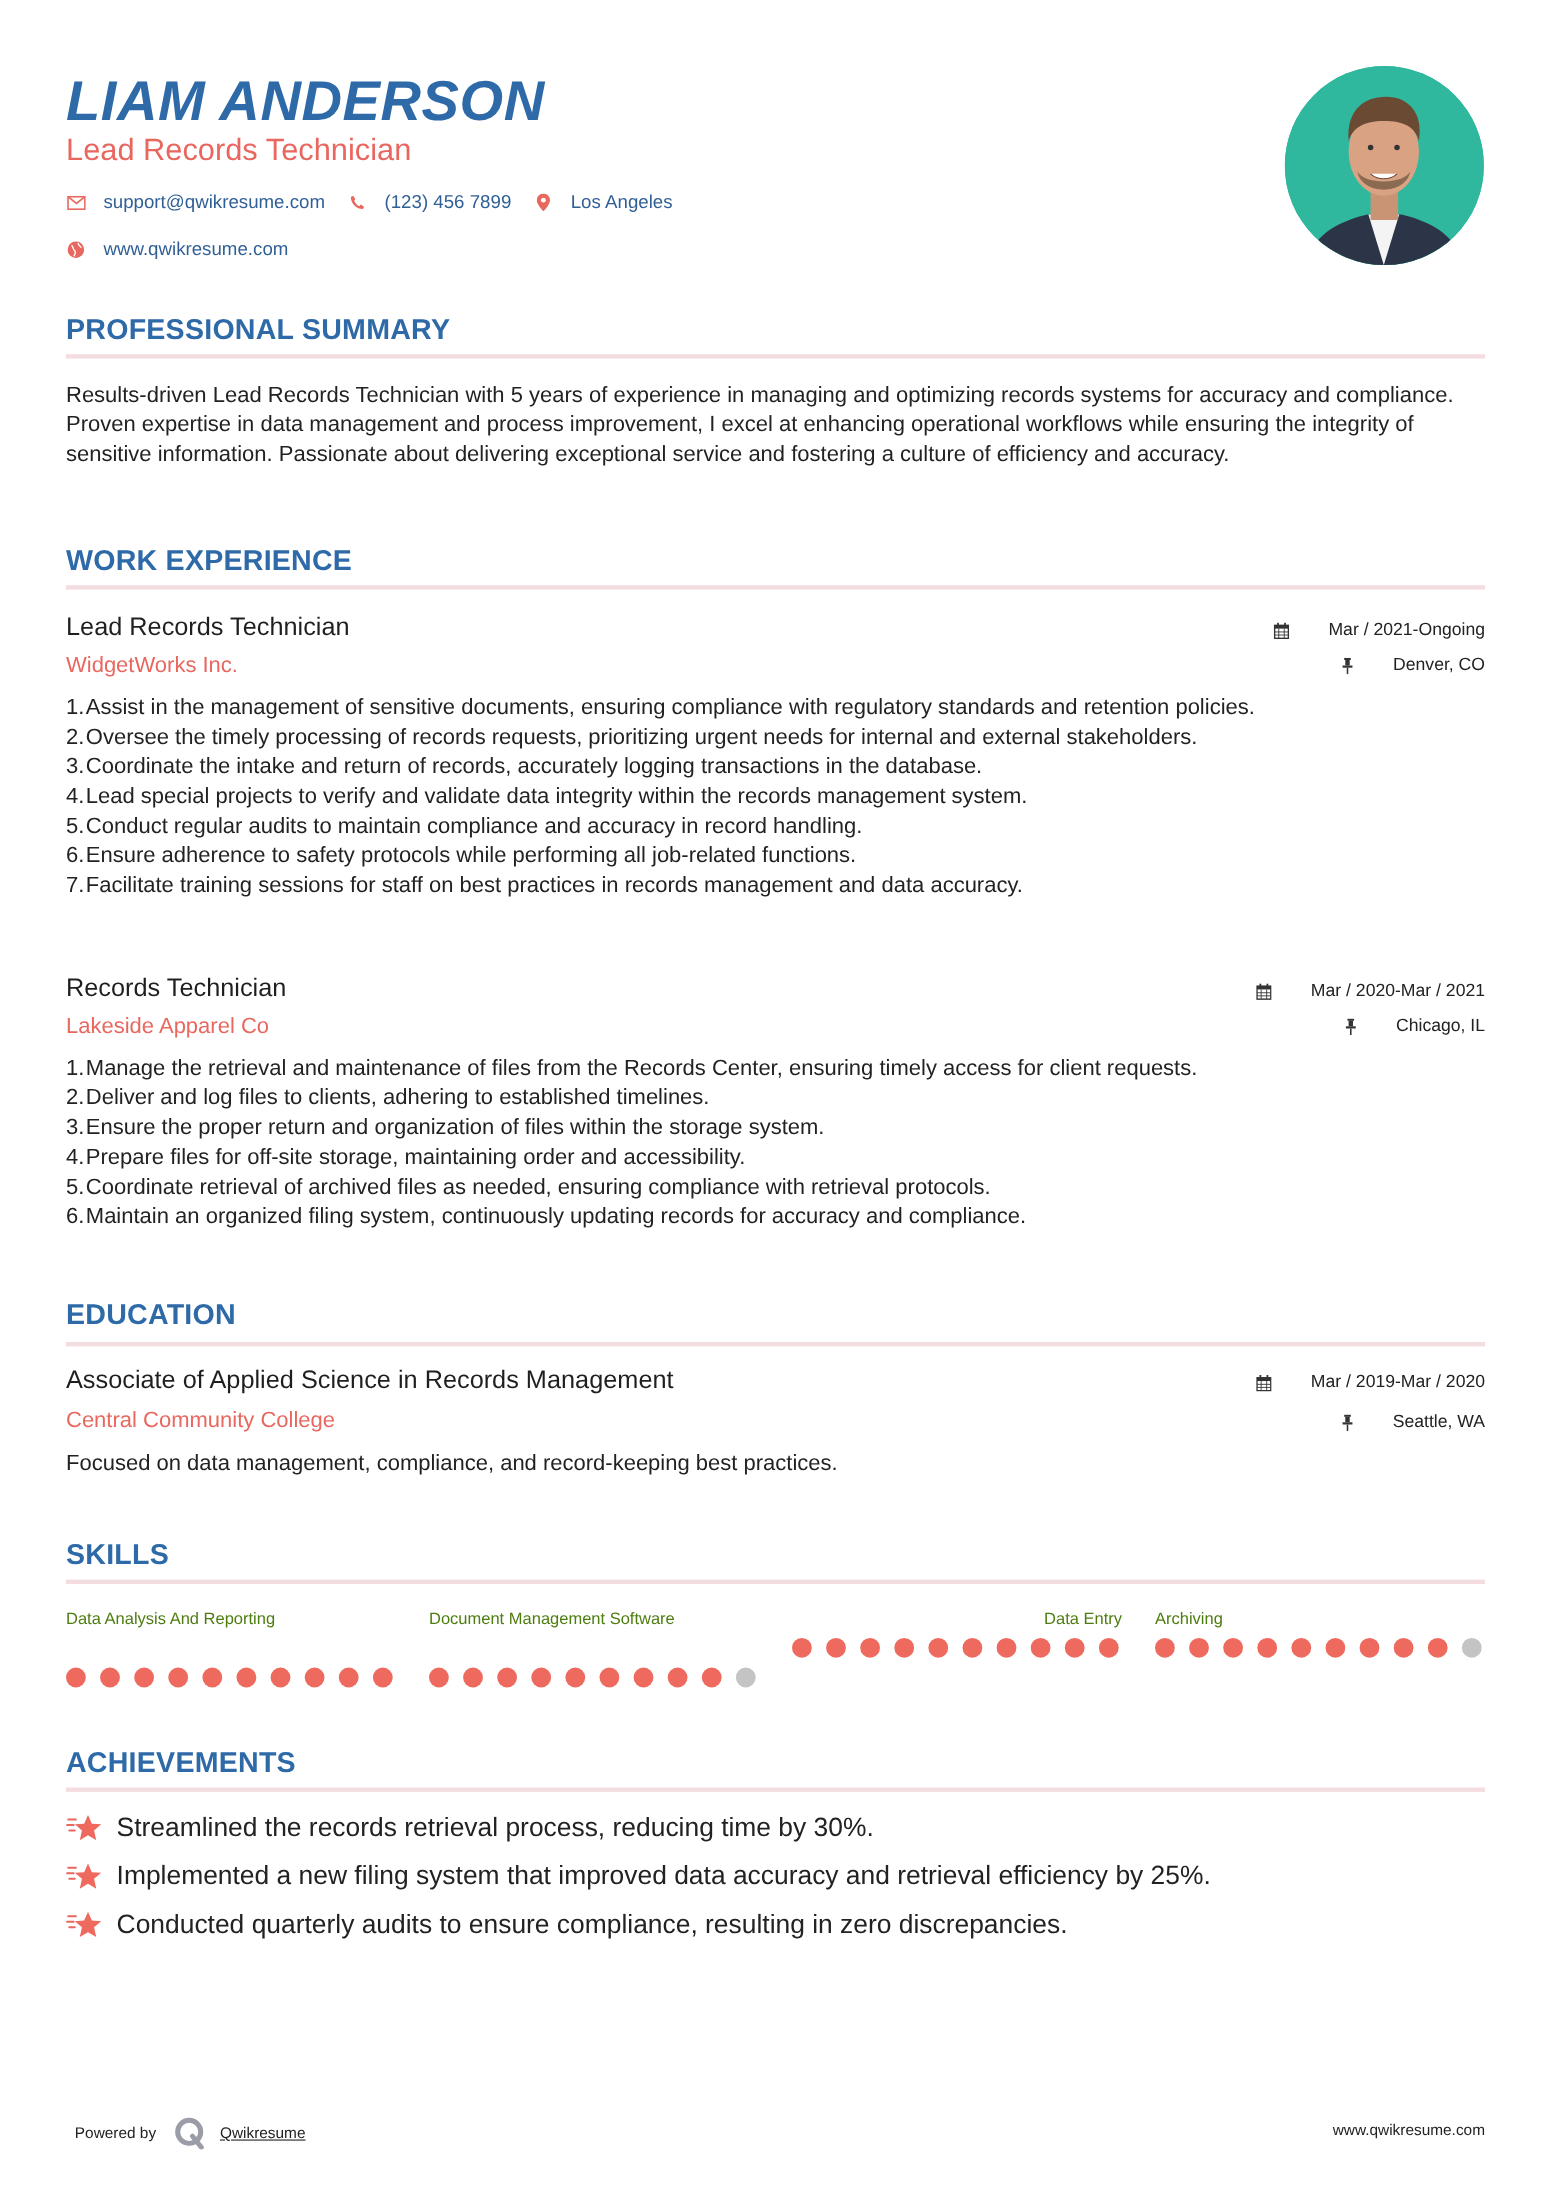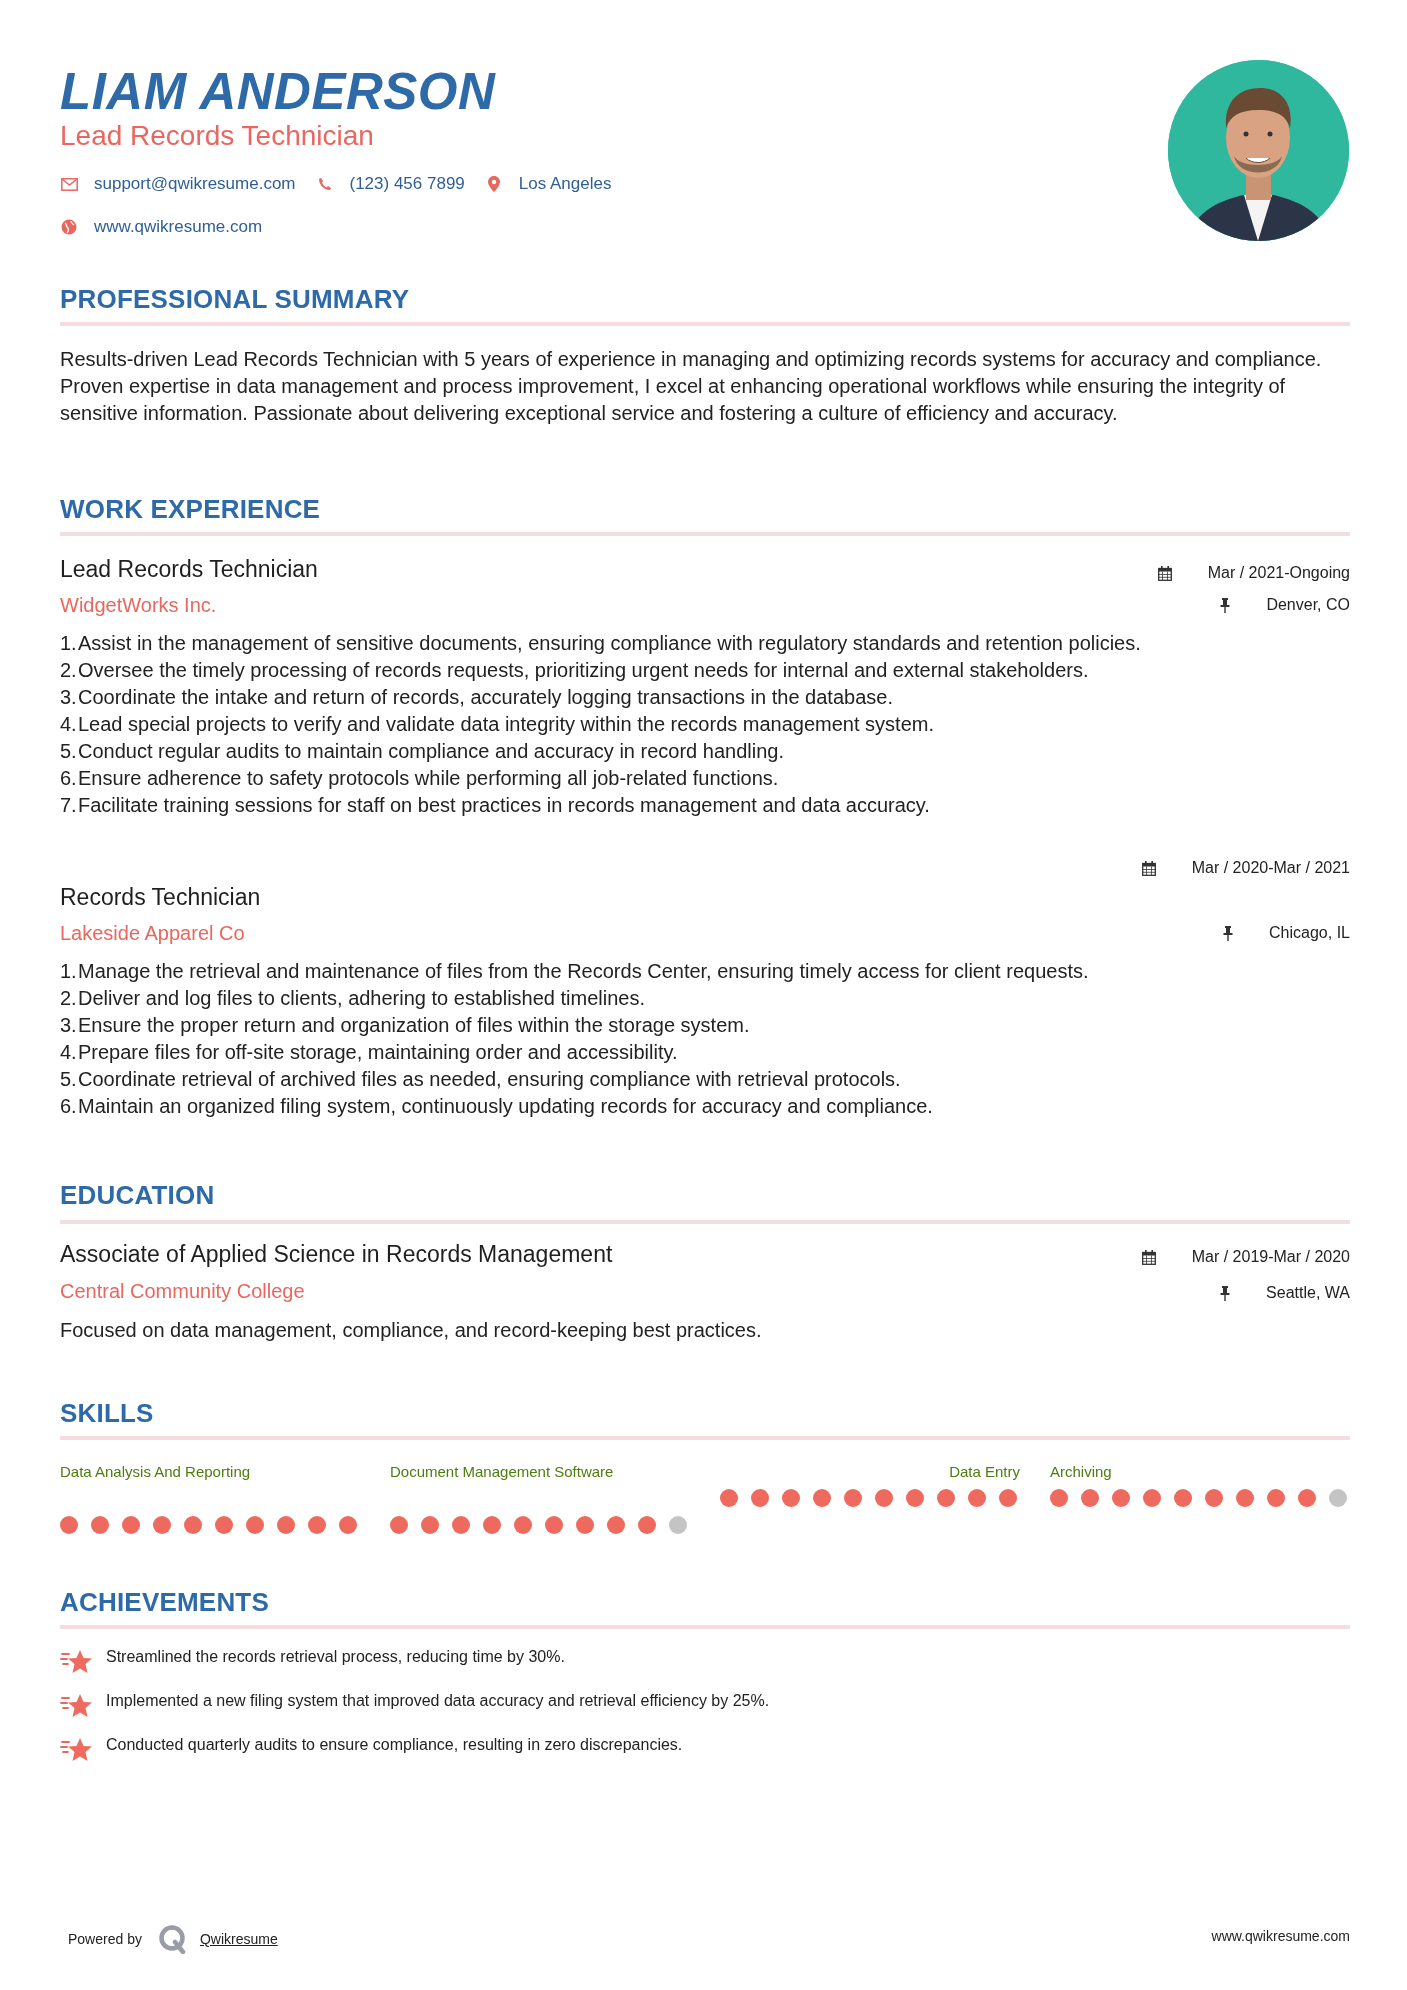--- a/index.html
+++ b/index.html
@@ -20,21 +20,21 @@
   .meta { right: 57px; font-size: 16px; color: #222; white-space: nowrap; display: flex; align-items: center; gap: 28px; }
   .meta .mi { margin-right: 8px; display: inline-flex; }
   .blist { left: 60px; width: 1295px; font-size: 20px; line-height: 27px; color: #222; list-style: none; }
   .blist li { display: flex; }
   .blist li .num { flex: 0 0 18px; }
   .skill { width: 300px; }
   .skill .sname { font-size: 15px; line-height: 27px; color: #4d7c0f; height: 54px; }
   .skill .dots { display: flex; gap: 13px; margin-top: 4px; }
   .skill .dot { width: 18px; height: 18px; border-radius: 50%; background: #ee6a5e; }
   .skill .dot.off { background: #c4c4c4; }
-  .ach { left: 60px; display: flex; align-items: flex-start; font-size: 16px; color: #222; white-space: nowrap; }
+  .ach { left: 60px; display: flex; align-items: flex-end; font-size: 24px; color: #222; white-space: nowrap; }
   .ach .star { width: 34px; height: 28px; margin-right: 12px; display: inline-flex; }
   .footer-left { left: 68px; top: 1924px; display: flex; align-items: center; font-size: 14px; color: #222; white-space: nowrap; }
   .footer-left .q { margin: 0 12px 0 16px; display: inline-flex; }
   .footer-left a { color: #222; text-decoration: underline; }
   .footer-right { right: 57px; top: 1928px; font-size: 14px; color: #222; white-space: nowrap; }
 </style>
 </head>
 <body>
 
 <div class="abs name">LIAM ANDERSON</div>
@@ -146,21 +146,21 @@
       <span class="num">6.</span>
       <span>Ensure adherence to safety protocols while performing all job-related functions.</span>
     </li>
   <li>
       <span class="num">7.</span>
       <span>Facilitate training sessions for staff on best practices in records management and data accuracy.</span>
     </li>
 </ol>
 
 <div class="abs job-title" style="top:884px;">Records Technician</div>
-<div class="abs meta" style="top:859px;">
+<div class="abs meta" style="top:892px;">
   <span class="mi">
     <svg width="14" height="15" viewBox="0 0 14 15">
         <rect x="0.7" y="2.5" width="12.6" height="11.8" fill="none" stroke="#333" stroke-width="1.3"></rect>
         <rect x="0.7" y="2.5" width="12.6" height="3" fill="#333"></rect>
         <rect x="3" y="0" width="1.6" height="4" fill="#333"></rect>
         <rect x="9.4" y="0" width="1.6" height="4" fill="#333"></rect>
         <path d="M4.5 5.5 V14 M9.5 5.5 V14 M0.7 8.5 H13.3 M0.7 11.3 H13.3" stroke="#333" stroke-width="0.8"></path>
       </svg>
   </span>
   <span>Mar / 2020-Mar / 2021</span>

